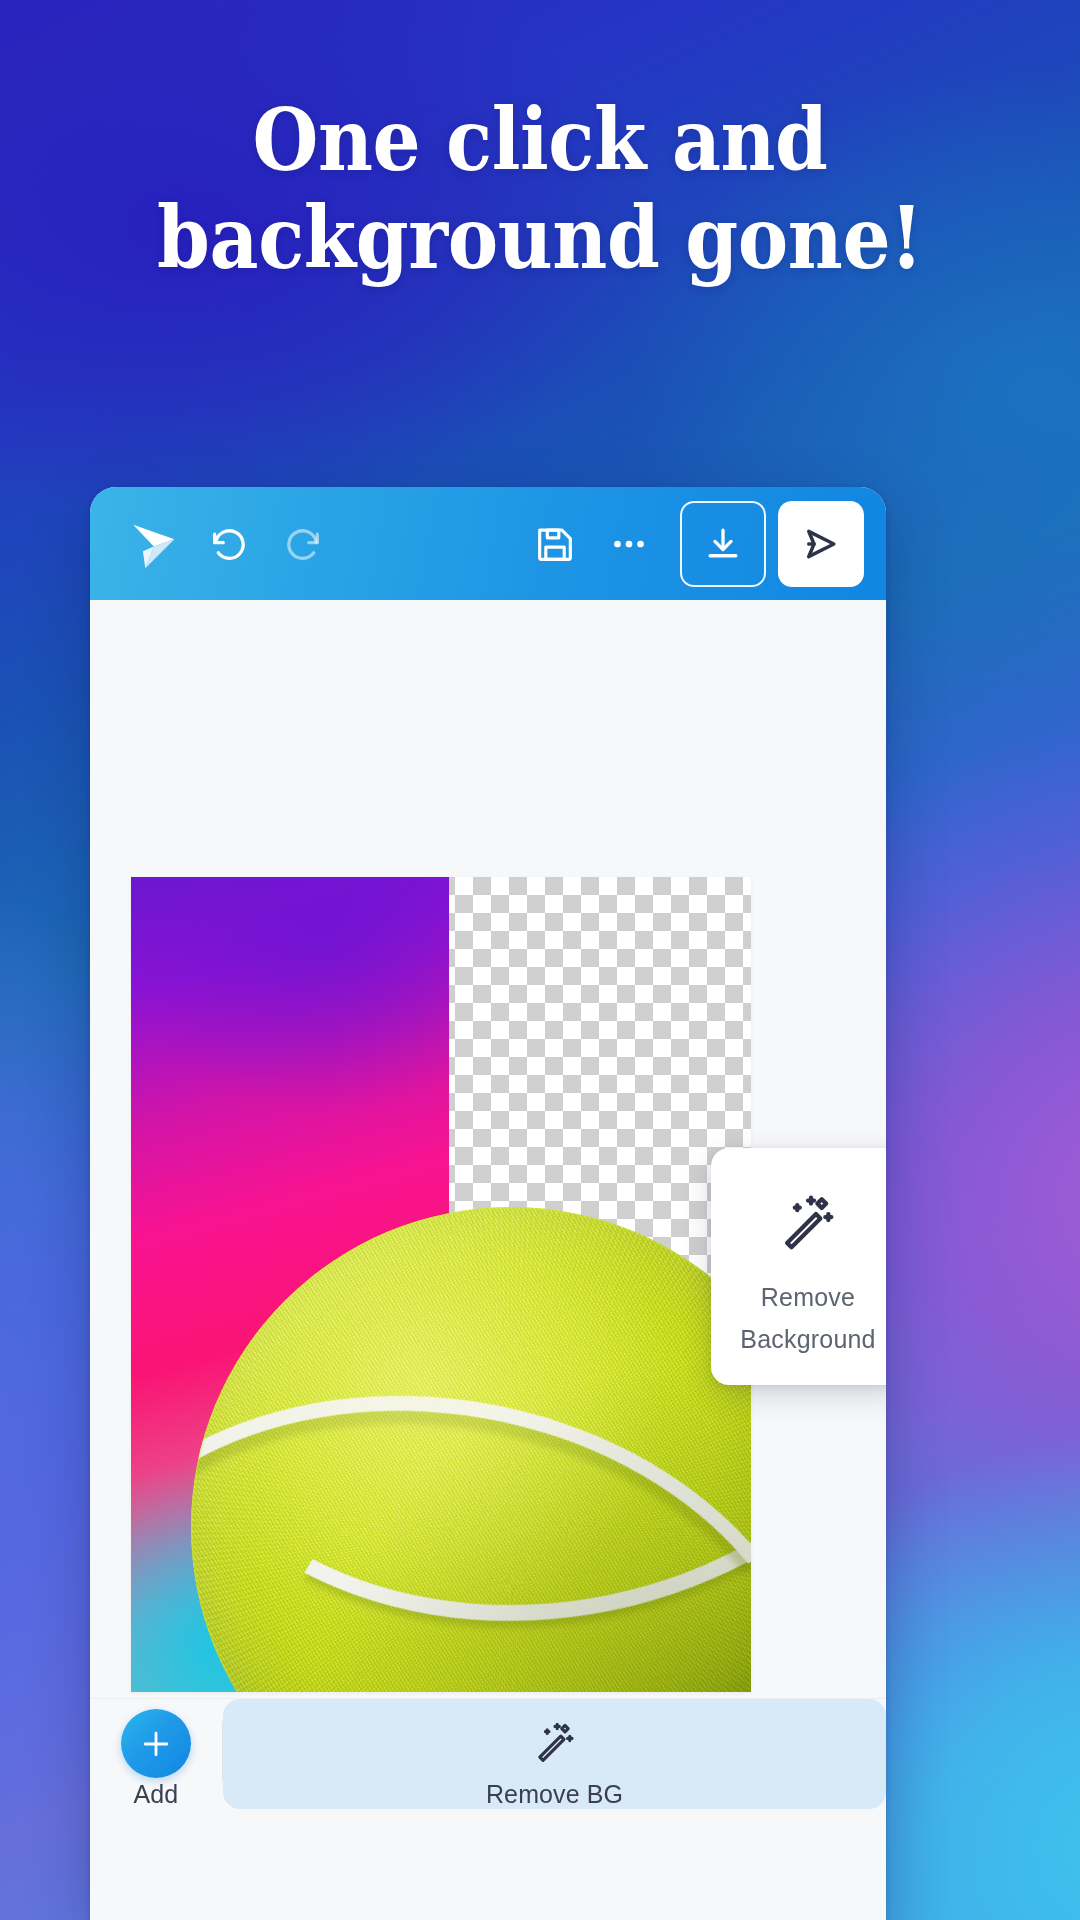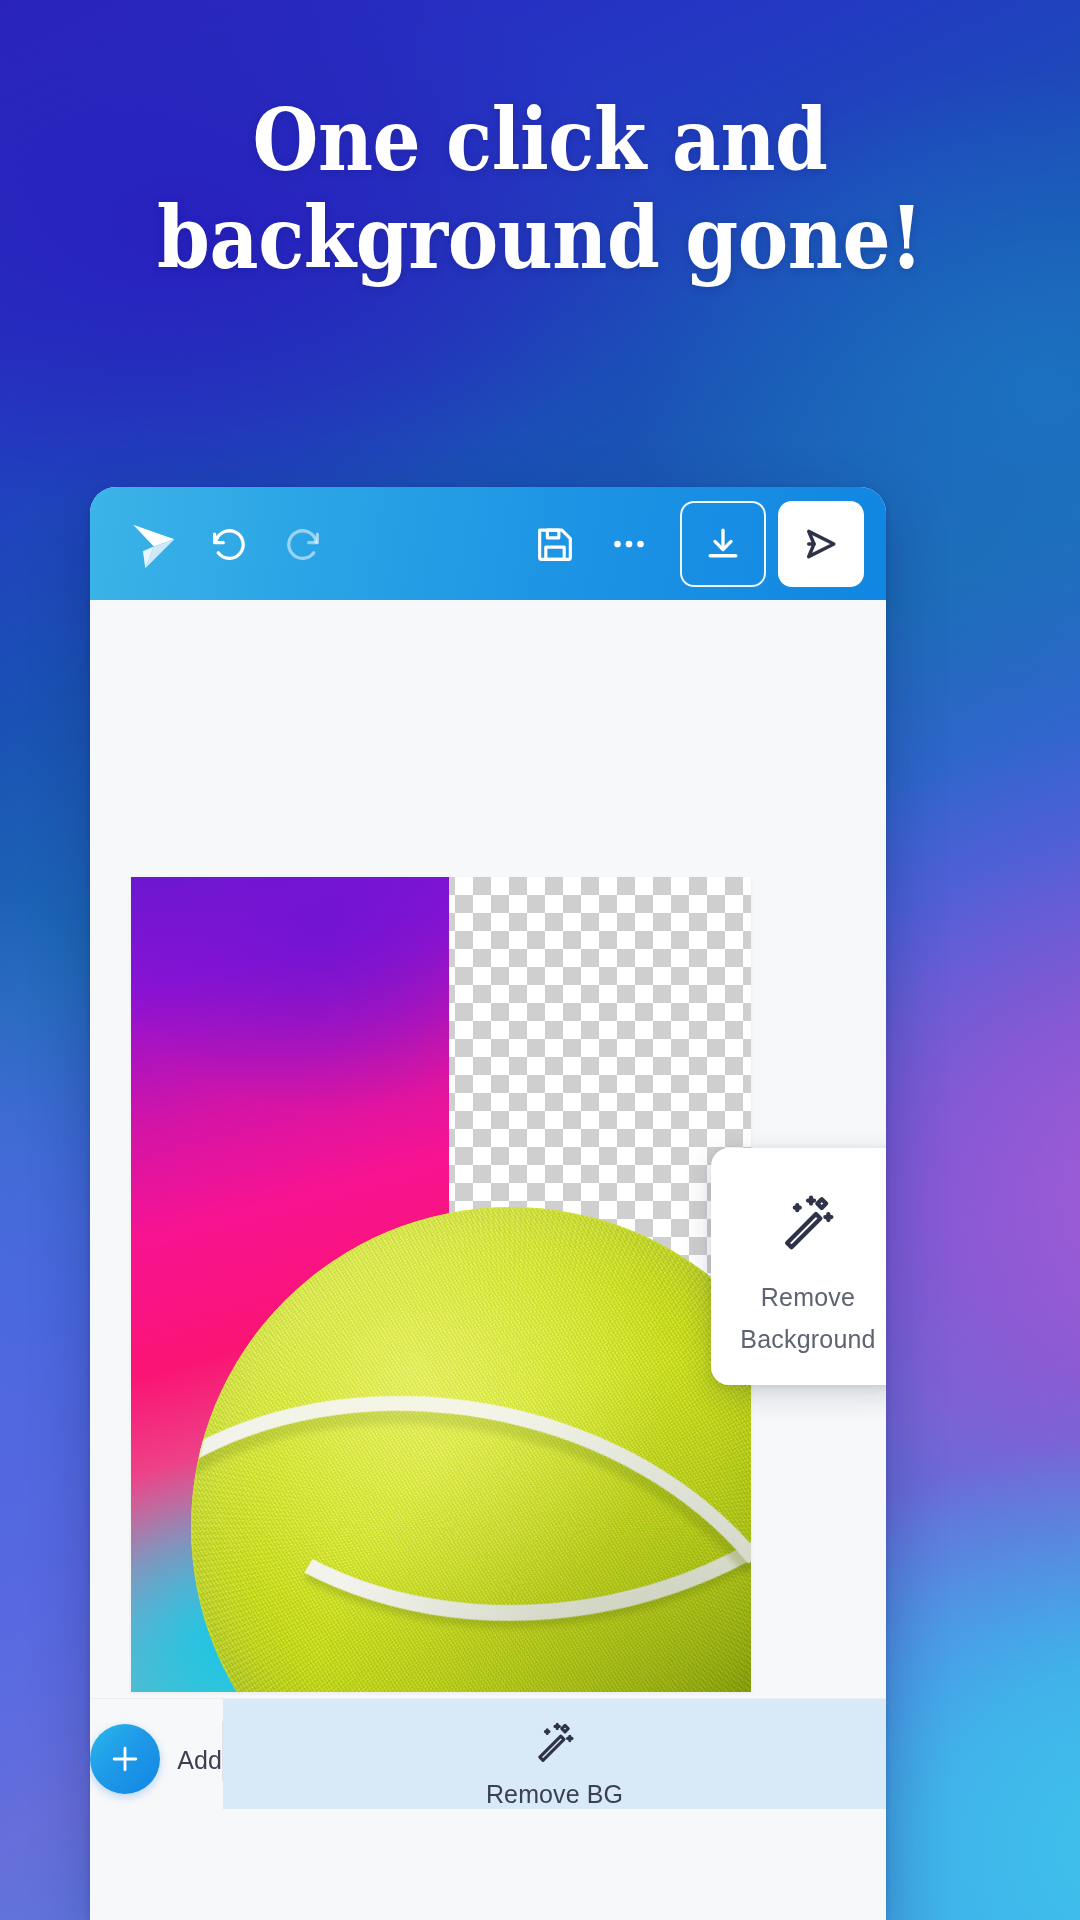--- a/index.html
+++ b/index.html
@@ -237,37 +237,37 @@
     font-weight:400; letter-spacing:.2px;
   }
 
   
   #bottombar {
     position:relative; width:100%; height:111px;
     background:#f7f8fa; display:flex; align-items:stretch;
     border-top:1px solid rgba(0,0,0,.04);
   }
   .bb-add {
-    width:132px; display:flex; flex-direction:row;
+    width:132px; display:flex; flex-direction:column;
     align-items:center; justify-content:space-between; padding-top:10px; flex:0 0 auto;
   }
   .add-circle {
     width:70px; height:70px; border-radius:50%;
     background:linear-gradient(135deg,#29b7ec 0%,#1f9ae8 45%,#1186e2 100%);
     display:flex; align-items:center; justify-content:center;
     box-shadow:0 3px 8px rgba(20,120,220,.28);
   }
   .bb-add .bb-lbl { margin-top:2px; }
   .bb-divider { width:1px; background:#dfe2e8; margin:22px 0 28px 0; flex:0 0 auto; }
   .bb-item {
     flex:1 1 0; display:flex; flex-direction:column;
     align-items:center; justify-content:flex-start;
     padding-top:18px;
   }
-  .bb-item.active { background:#d8e9f7; }
+  .bb-item.active { background:#d8e9f7;border-radius:17px; }
   .bb-lbl {
     margin-top:14px; font-size:25px; color:#3a3f52; letter-spacing:.1px;
   }
   .bb-item.active .bb-lbl { color:#3a3f52; }
   .bb-icon { height:50px; display:flex; align-items:center; justify-content:center; }
   
   #bottombar-wrap {
     position:absolute; left:0; right:0; bottom:0; height:111px;
   }
 </style>

